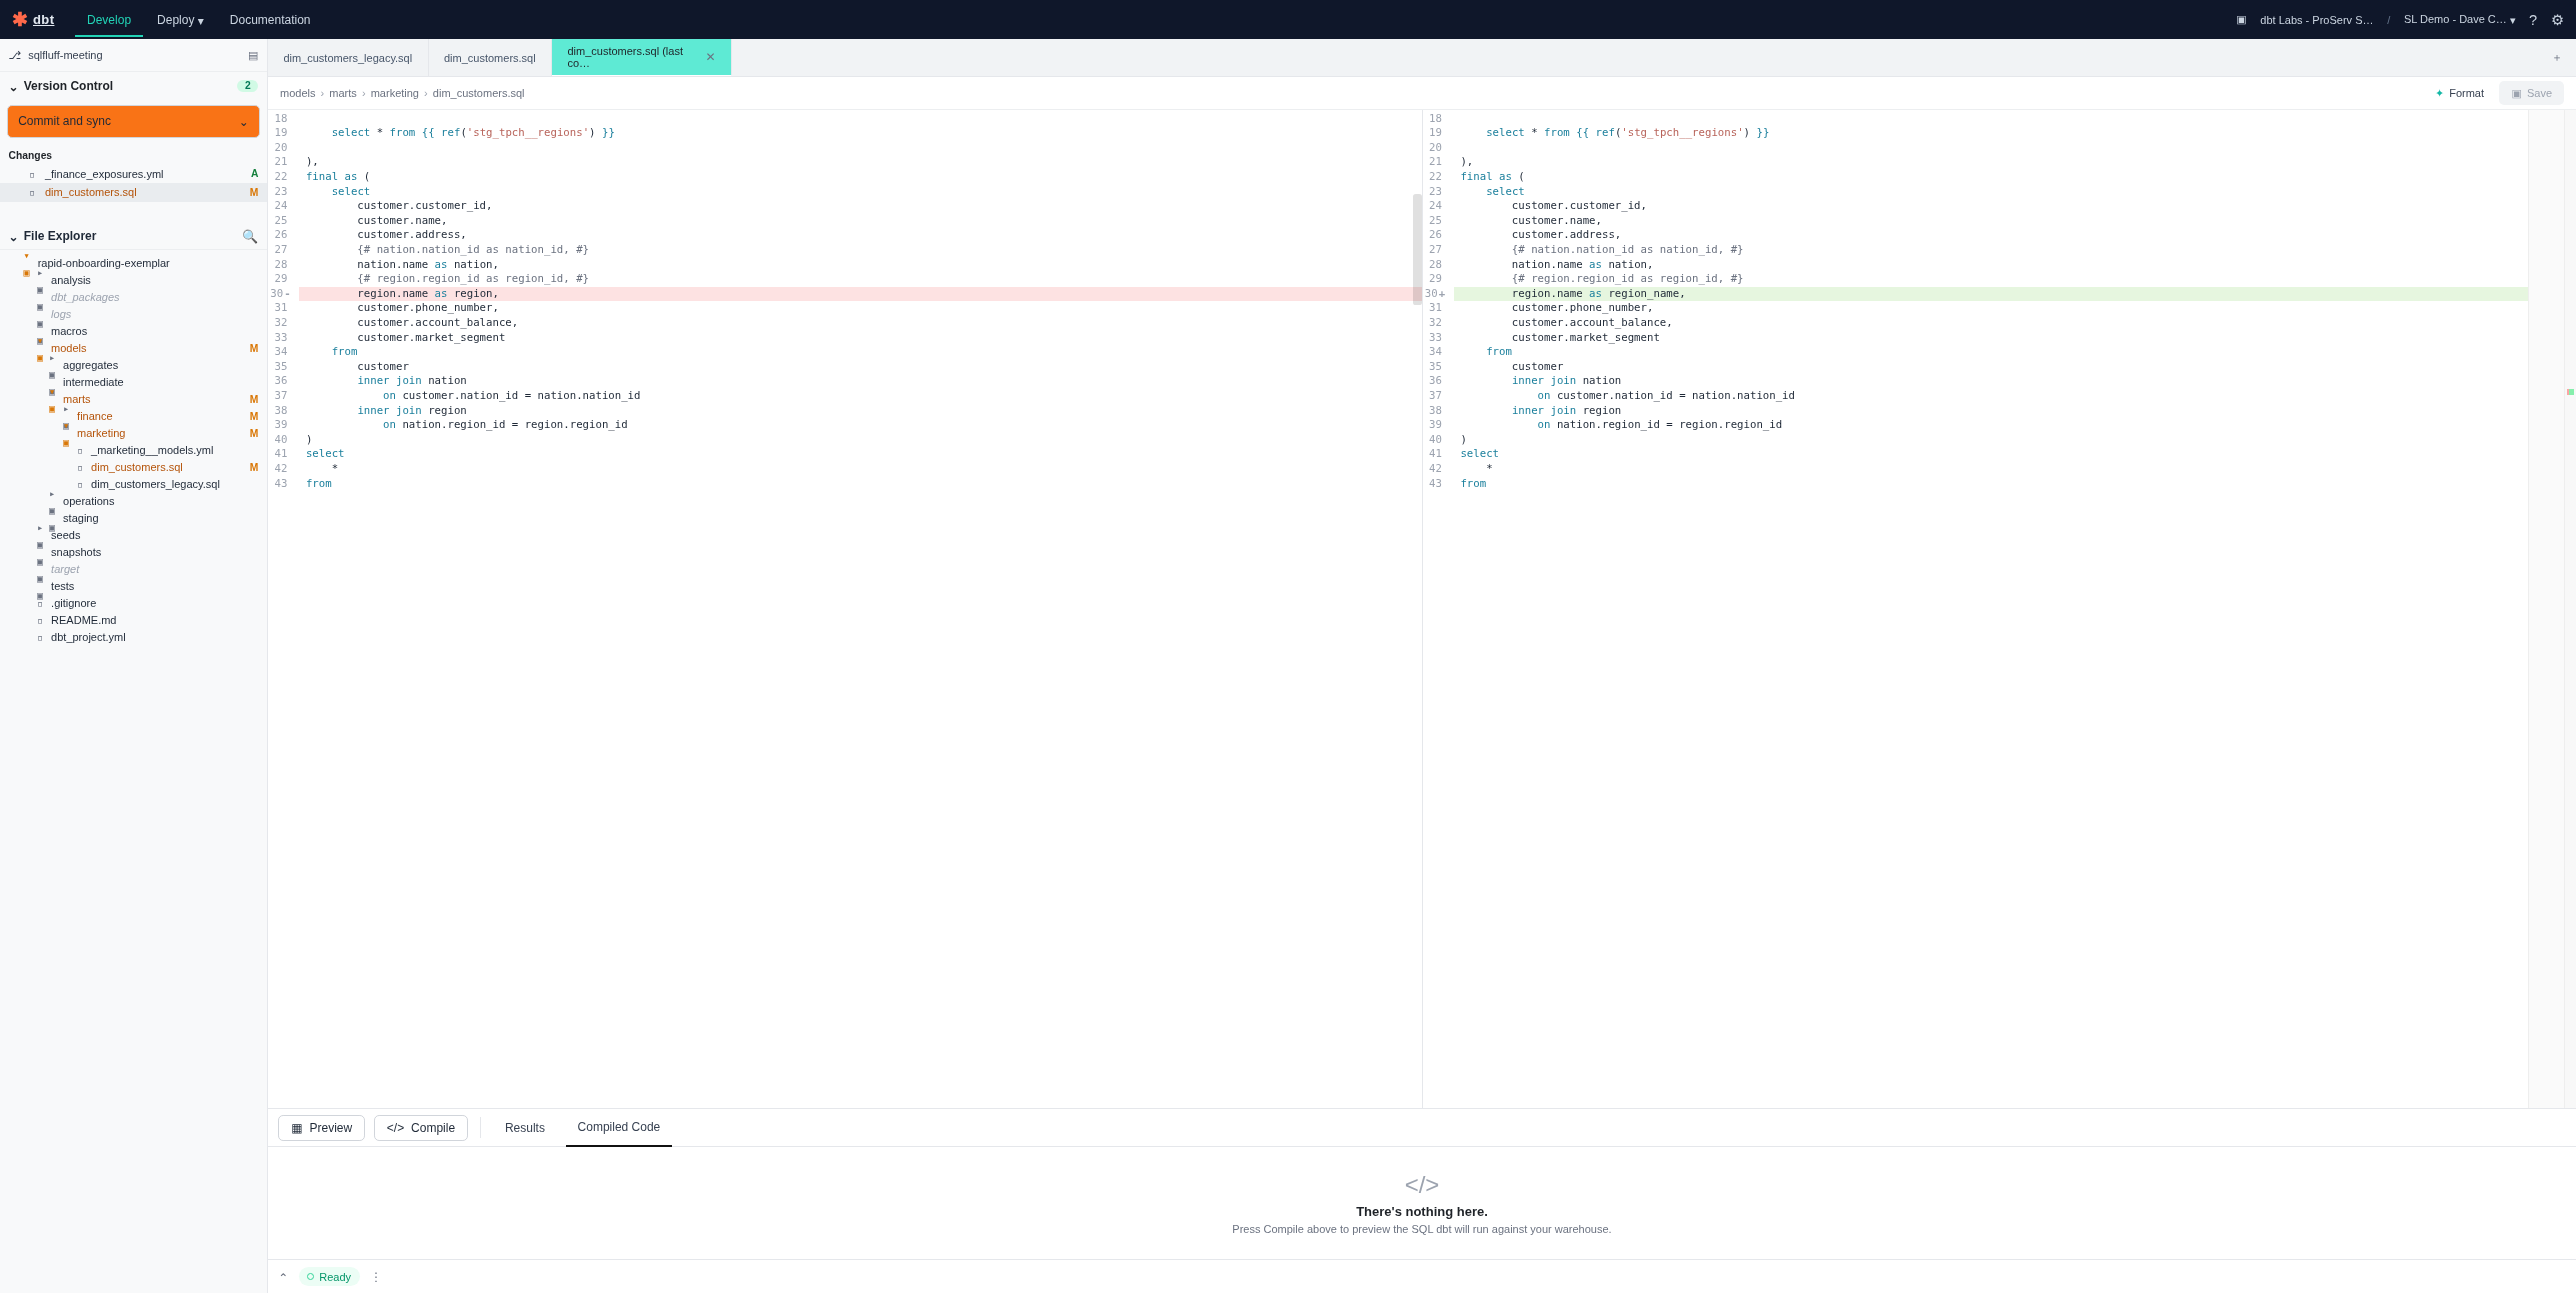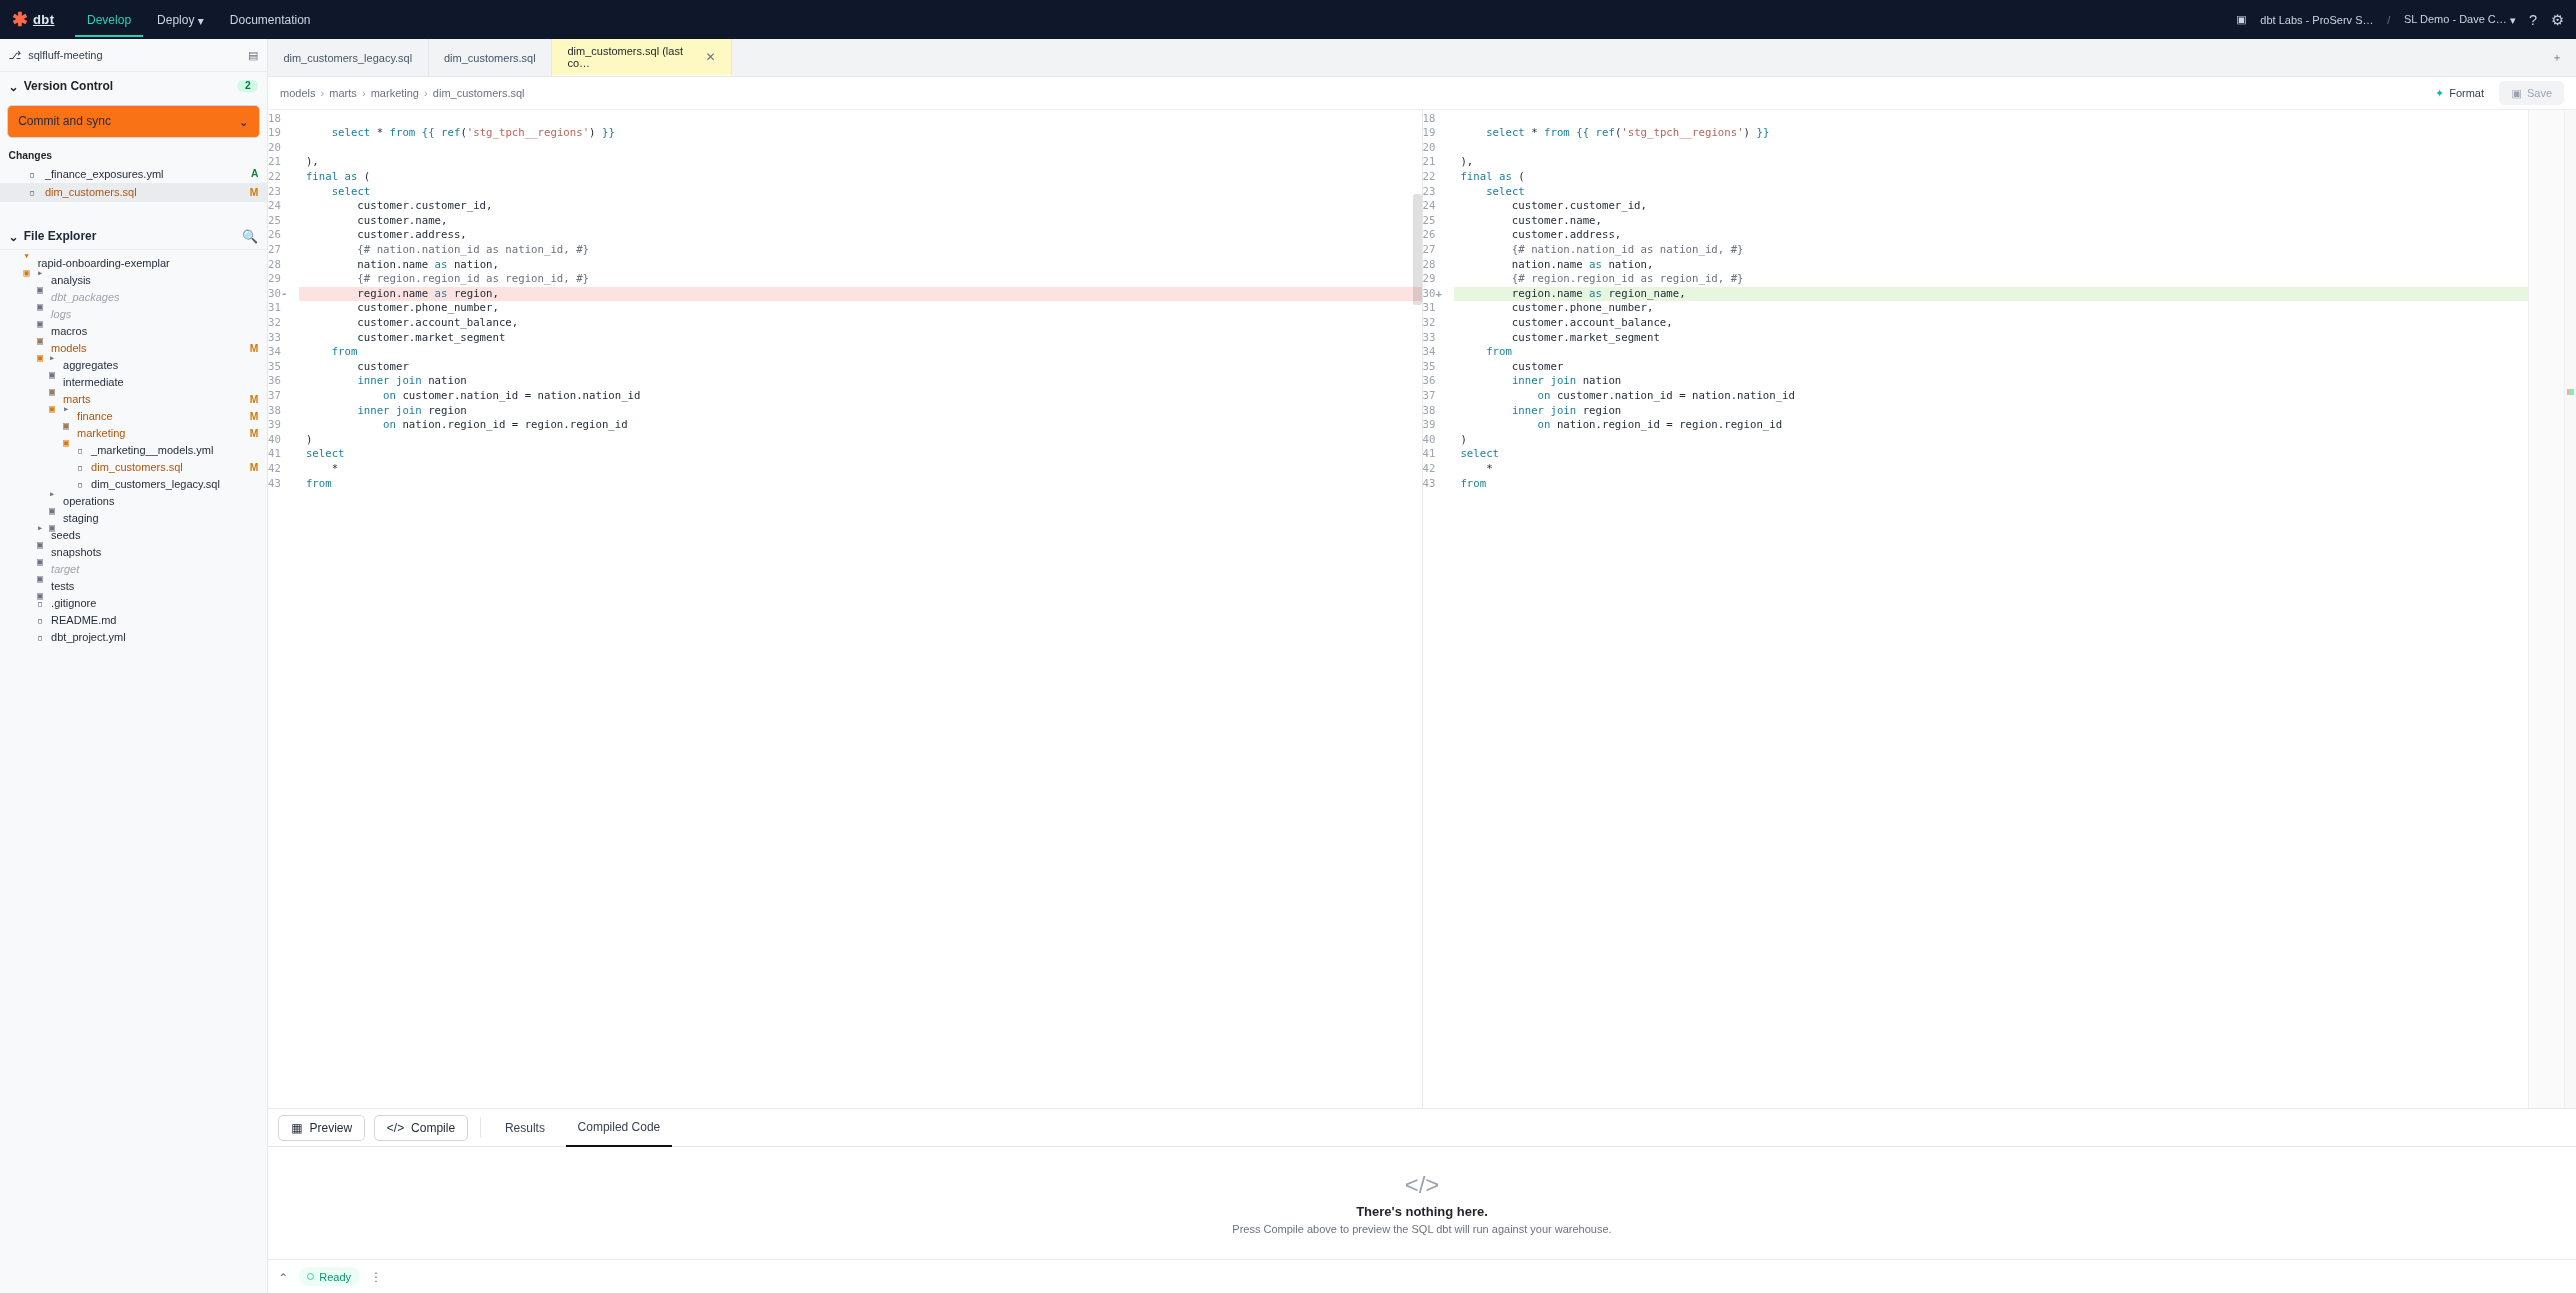--- a/index.html
+++ b/index.html
@@ -40,36 +40,36 @@
 .tree-row { display:flex; align-items:center; gap:5.1px; padding:1.7px 8.6px; font-size:11px; height:17px; line-height:17px; cursor:pointer; }
 .tree-row .status { margin-left:auto; font-weight:700; font-size:10.3px; }
 .ind1{padding-left:20.6px;} .ind2{padding-left:34px;} .ind3{padding-left:46px;} .ind4{padding-left:60px;} .ind5{padding-left:74px;}
 .folder-ico{color:#6b7280;} .folder-open-ico{color:#d97706;} .file-ico{color:#6b7280;}
 .mod { color:#b45309; }
 .ico { font-family: monospace; font-size:10.3px; display:inline-block; width:12px; text-align:center;}
 
 
 .tabbar { height: 38px; background:#f1f3f5; display:flex; align-items:stretch; border-bottom:0.9px solid #e5e7eb; flex-shrink:0;}
 .tab { display:flex; align-items:center; padding: 0 15.4px; font-size:11px; color:#475569; border-right:0.9px solid #e5e7eb; cursor:pointer; gap:6.9px; max-width:180px;}
-.tab.active { background:#fef9c3; color:#1f2328; border-bottom:1.7px solid #fff;justify-content:space-between;}
+.tab.active { background:#5eead4; color:#1f2328; border-bottom:1.7px solid #fff;justify-content:space-between;}
 .tab .close { color:#6b7280; font-size:12px; }
 .tab-add { margin-left:auto; width:38px; display:flex; align-items:center; justify-content:center; color:#6b7280; cursor:pointer; }
 
 
 .crumbbar { height:33px; display:flex; align-items:center; padding:0 12px; border-bottom:0.9px solid #eceef0; font-size:11px; color:#6b7280; flex-shrink:0;}
 .crumbbar .crumb { display:flex; align-items:center; gap:5.1px;}
 .crumbbar .actions { margin-left:auto; display:flex; align-items:center; gap:15.4px;}
 .format-btn { display:flex; align-items:center; gap:5.1px; color:#374151; cursor:pointer;}
 .save-btn { background:#f1f3f5; color:#9ca3af; padding:5.1px 12px; border-radius:5.1px; display:flex; align-items:center; gap:5.1px; cursor:default; }
 
 
 .diff { flex:1; display:flex; min-height:0; font-family: ui-monospace, Menlo, Consolas, monospace; font-size:10.7px; position:relative; border-bottom:0.9px solid #e5e7eb; }
 .pane { flex:1; display:flex; overflow:hidden; position:relative; }
 .pane + .pane { border-left: 0.9px solid #e5e7eb; }
-.gutter { width:31px; text-align:left; color:#9ca3af; padding:1.7px 5.1px 1.7px 0; user-select:none; line-height:14.6px; }
+.gutter { width:31px; text-align:center; color:#9ca3af; padding:1.7px 5.1px 1.7px 0; user-select:none; line-height:14.6px; }
 .code { flex:1; padding:1.7px 0; white-space:pre; line-height:14.6px; overflow:hidden; }
 .code .line { padding-left: 6.9px; height:14.6px; }
 .line.rm { background:#fde2e2; }
 .line.add { background:#e6f6df; }
 .gut-line { height:14.6px; }
 .sign { display:inline-block; width:8.6px; color:#9ca3af; font-weight:700; }
 .kw { color:#1a7f9c; } .str { color:#b8635a; } .tpl { color:#1a7f9c; } .cmt { color:#6b7280; }
 .minimap { width:48px; background:#fafafa; border-left:0.9px solid #eee;}
 .scroll-ov { position:absolute; top:84px; right:0; width:8.6px; height:111px; background:rgba(0,0,0,.12); border-radius:2.6px;}
 .diff-marks { position:absolute; right:0; top:0; bottom:0; width:12px; background:#f8f8f8; border-left:0.9px solid #eee;}

